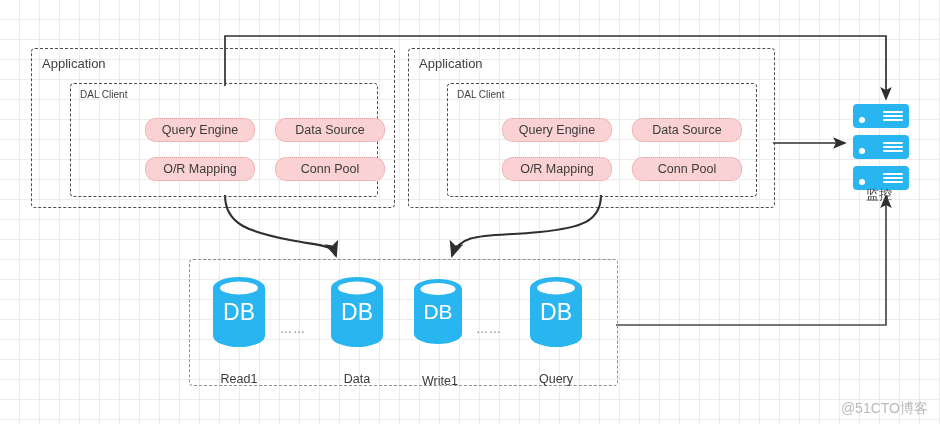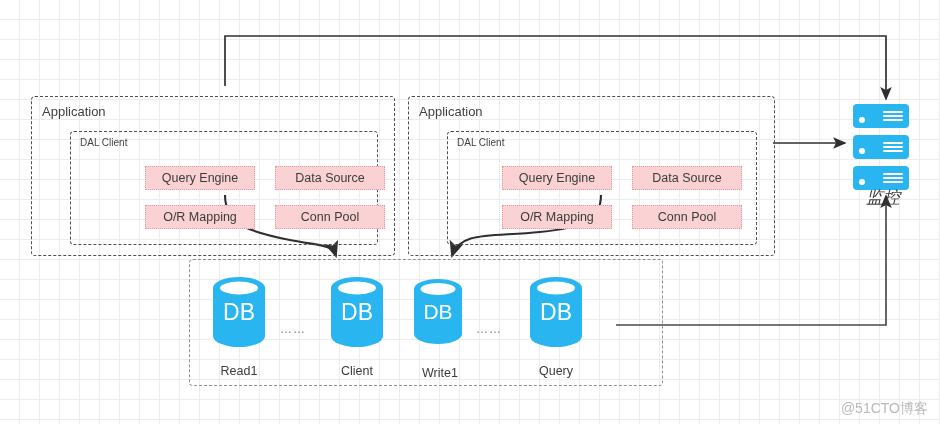--- a/index.html
+++ b/index.html
@@ -20,21 +20,20 @@
     font-family: "Liberation Sans", sans-serif;
     overflow: hidden;
   }
 
   
   .app-box {
     position: absolute;
     border: 1.6px dashed #4d4d4d;
     border-radius: 4px;
     background: transparent;
-    margin-top: 48px;
   }
   .app-title {
     position: absolute;
     top: 7px;
     left: 10px;
     font-size: 13px;
     color: #3f3f3f;
     white-space: nowrap;
   }
   .dal-box {
@@ -51,50 +50,49 @@
     color: #3f3f3f;
     white-space: nowrap;
   }
 
   
   .chip {
     position: absolute;
     height: 24px;
     background: #fad2d3;
     border: 1.4px dotted #e79a9d;
-    border-radius: 0;
+    border-radius: 11px;
     display: flex;
     align-items: center;
     justify-content: center;
     font-size: 12.5px;
     color: #3b3b3b;
     box-sizing: border-box;
     white-space: nowrap;
   }
 
   
   .db-box {
     position: absolute;
     border: 1.6px dashed #8f8f8f;
     border-radius: 4px;
-    padding-left: 45px;
   }
   .db-unit {
     position: absolute;
     width: 56px;
     text-align: center;
   }
   .db-cyl {
     position: relative;
     width: 56px;
     height: 72px;
   }
   .db-cyl svg { display: block; }
   .db-label {
-    margin-top: 16px;
+    margin-top: 24px;
     font-size: 12.5px;
     color: #3b3b3b;
     white-space: nowrap;
   }
   .db-dots {
     position: absolute;
     font-size: 12px;
     color: #7d7d7d;
     letter-spacing: 1px;
     white-space: nowrap;
@@ -128,24 +126,23 @@
   }
   .srv .bars i {
     display: block;
     height: 2px;
     background: #ffffff;
     margin-bottom: 2px;
     border-radius: 1px;
   }
   .srv-label {
     position: absolute;
-    font-size: 17px;
+    font-size: 13px;
     color: #3b3b3b;
     white-space: nowrap;
-    font-style: italic;
   }
 
   
   #wires {
     position: absolute;
     left: 0;
     top: 0;
     width: 940px;
     height: 424px;
     pointer-events: none;
@@ -229,21 +226,21 @@
 
     <div class="db-unit" style="left:139px; top:16px;">
       <div class="db-cyl">
         <svg width="56" height="72" viewBox="0 0 56 72">
           <path d="M2,12 L2,60 A26,11 0 0 0 54,60 L54,12 Z" fill="#29b6f0"></path>
           <ellipse cx="28" cy="12" rx="26" ry="11" fill="#29b6f0"></ellipse>
           <ellipse cx="28" cy="12" rx="19" ry="6.5" fill="#ffffff"></ellipse>
           <text x="28" y="44" text-anchor="middle" fill="#ffffff" font-family="Liberation Sans, sans-serif" font-size="23">DB</text>
         </svg>
       </div>
-      <div class="db-label">Client</div>
+      <div class="db-label">Data</div>
     </div>
 
     <div class="db-unit" style="left:222px; top:18px;">
       <div class="db-cyl">
         <svg width="52" height="68" viewBox="0 0 52 68">
           <path d="M2,11 L2,56 A24,10 0 0 0 50,56 L50,11 Z" fill="#29b6f0"></path>
           <ellipse cx="26" cy="11" rx="24" ry="10" fill="#29b6f0"></ellipse>
           <ellipse cx="26" cy="11" rx="17.5" ry="6" fill="#ffffff"></ellipse>
           <text x="26" y="41" text-anchor="middle" fill="#ffffff" font-family="Liberation Sans, sans-serif" font-size="21">DB</text>
         </svg>

